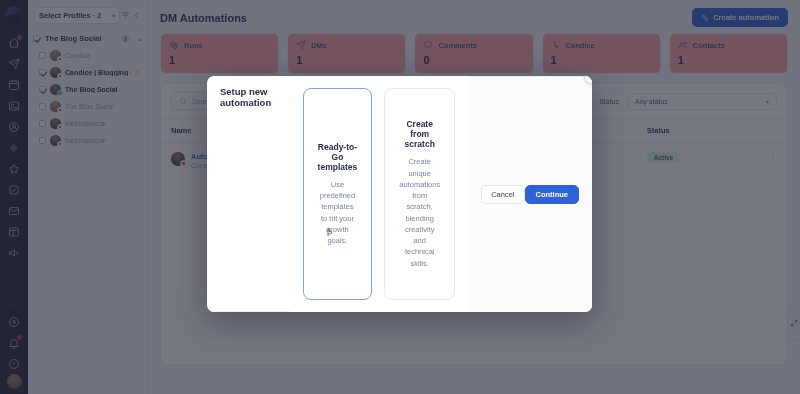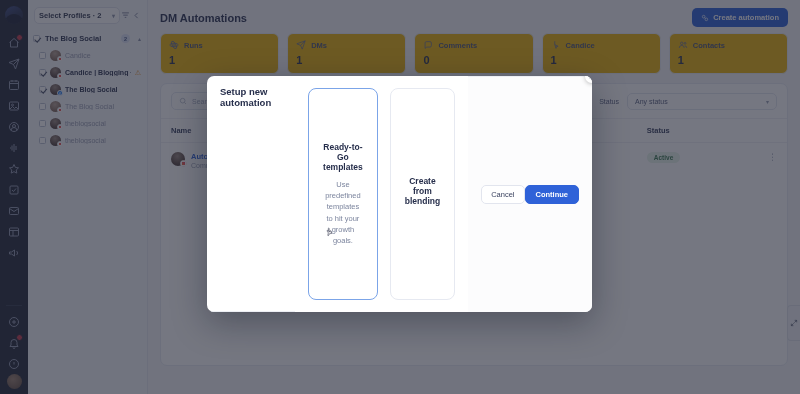--- a/index.html
+++ b/index.html
@@ -112,21 +112,21 @@
   .page-title { font-size:11px; font-weight:700; color:#2b3250; }
   .btn-primary {
     background:#2f62d8; color:#fff; font-size:7.5px; font-weight:600;
     border-radius:5px; padding: 5px 9px; display:flex; align-items:center; gap:4px;
     border:none;
   }
   .btn-primary svg { width:8px; height:8px; }
 
   .stats { display:flex; gap:8px; padding: 0 12px; }
   .stat {
-    flex:1; background:#eab308; border:1px solid #e7eaf1; border-radius:6px;
+    flex:1; background:#fca5a5; border:1px solid #e7eaf1; border-radius:6px;
     padding: 6px 8px 7px 8px;
   }
   .stat-head { display:flex; align-items:center; gap:5px; margin-bottom:4px; }
   .stat-head svg { width:10px; height:10px; color:#5d6a95; }
   .stat-label { font-size:7.5px; color:#4b5473; font-weight:600; }
   .stat-val { font-size:11px; color:#2b3250; font-weight:600; }
 
   .panel {
     margin: 9px 12px 0 12px; background:#fff; border:1px solid #e7eaf1;
     border-radius:7px; overflow:hidden; height:283px;
@@ -524,21 +524,22 @@
     <div class="modal-close">✕</div>
     <div class="modal-head">
       <div class="modal-title">Setup new automation</div>
     </div>
     <div class="modal-body">
       <div class="opt-card active">
         <div class="opt-title">Ready-to-Go templates</div>
         <div class="opt-desc">Use predefined templates to hit your growth goals.</div>
       </div>
       <div class="opt-card">
-        <div class="opt-title">Create from blending</div>
+        <div class="opt-title">Create from scratch</div>
+        <div class="opt-desc">Create unique automations from scratch, blending creativity and technical skills.</div>
       </div>
     </div>
     <div class="modal-foot">
       <button class="btn-ghost">Cancel</button>
       <button class="btn-continue">Continue</button>
     </div>
   </div>
 
   <div class="cursor">
     <svg viewBox="0 0 24 26" fill="#f2f2f4" stroke="#30354a" stroke-width="1.3">

